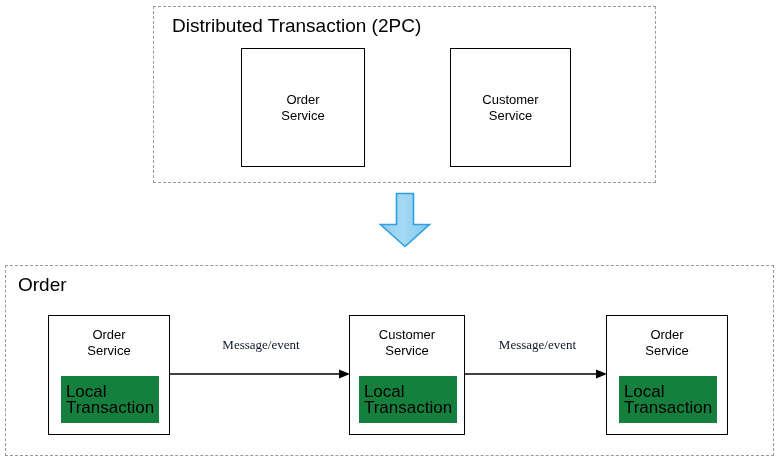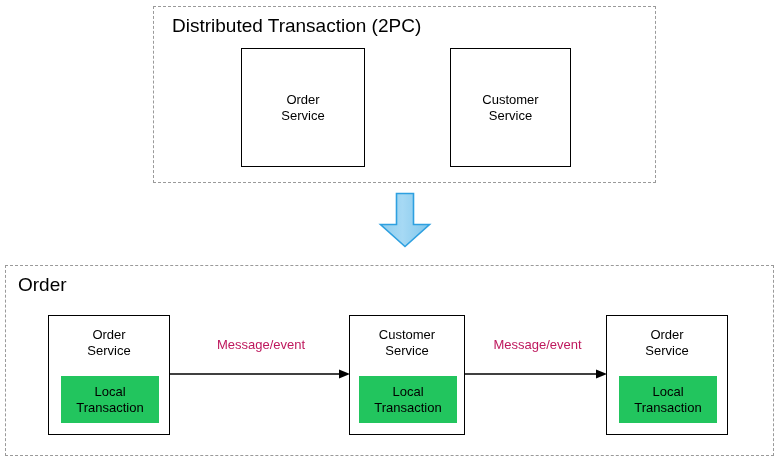--- a/index.html
+++ b/index.html
@@ -67,45 +67,46 @@
     right: 0;
     top: 11px;
     text-align: center;
     color: #000000;
     font-size: 13px;
     line-height: 16px;
     white-space: pre-line;
   }
   .local-tx {
     position: absolute;
-    background: #22c55e;
+    background: #15803d;
     display: flex;
     align-items: center;
     justify-content: center;
-    text-align: center;
+    text-align: left;
     color: #000000;
-    font-size: 13px;
+    font-size: 17px;
     line-height: 16px;
     white-space: pre-line;
   }
 
   
   .flow-arrow {
     position: absolute;
     height: 12px;
   }
   .flow-arrow svg { display: block; overflow: visible; }
 
   .flow-label {
     position: absolute;
     text-align: center;
-    color: #be185d;
+    color: #0f172a;
     font-size: 13px;
     line-height: 16px;
     white-space: nowrap;
+    font-family: Liberation Serif, serif;
   }
 
   
   .big-arrow {
     position: absolute;
   }
   .big-arrow svg { display: block; }
 </style>
 </head>
 <body>

